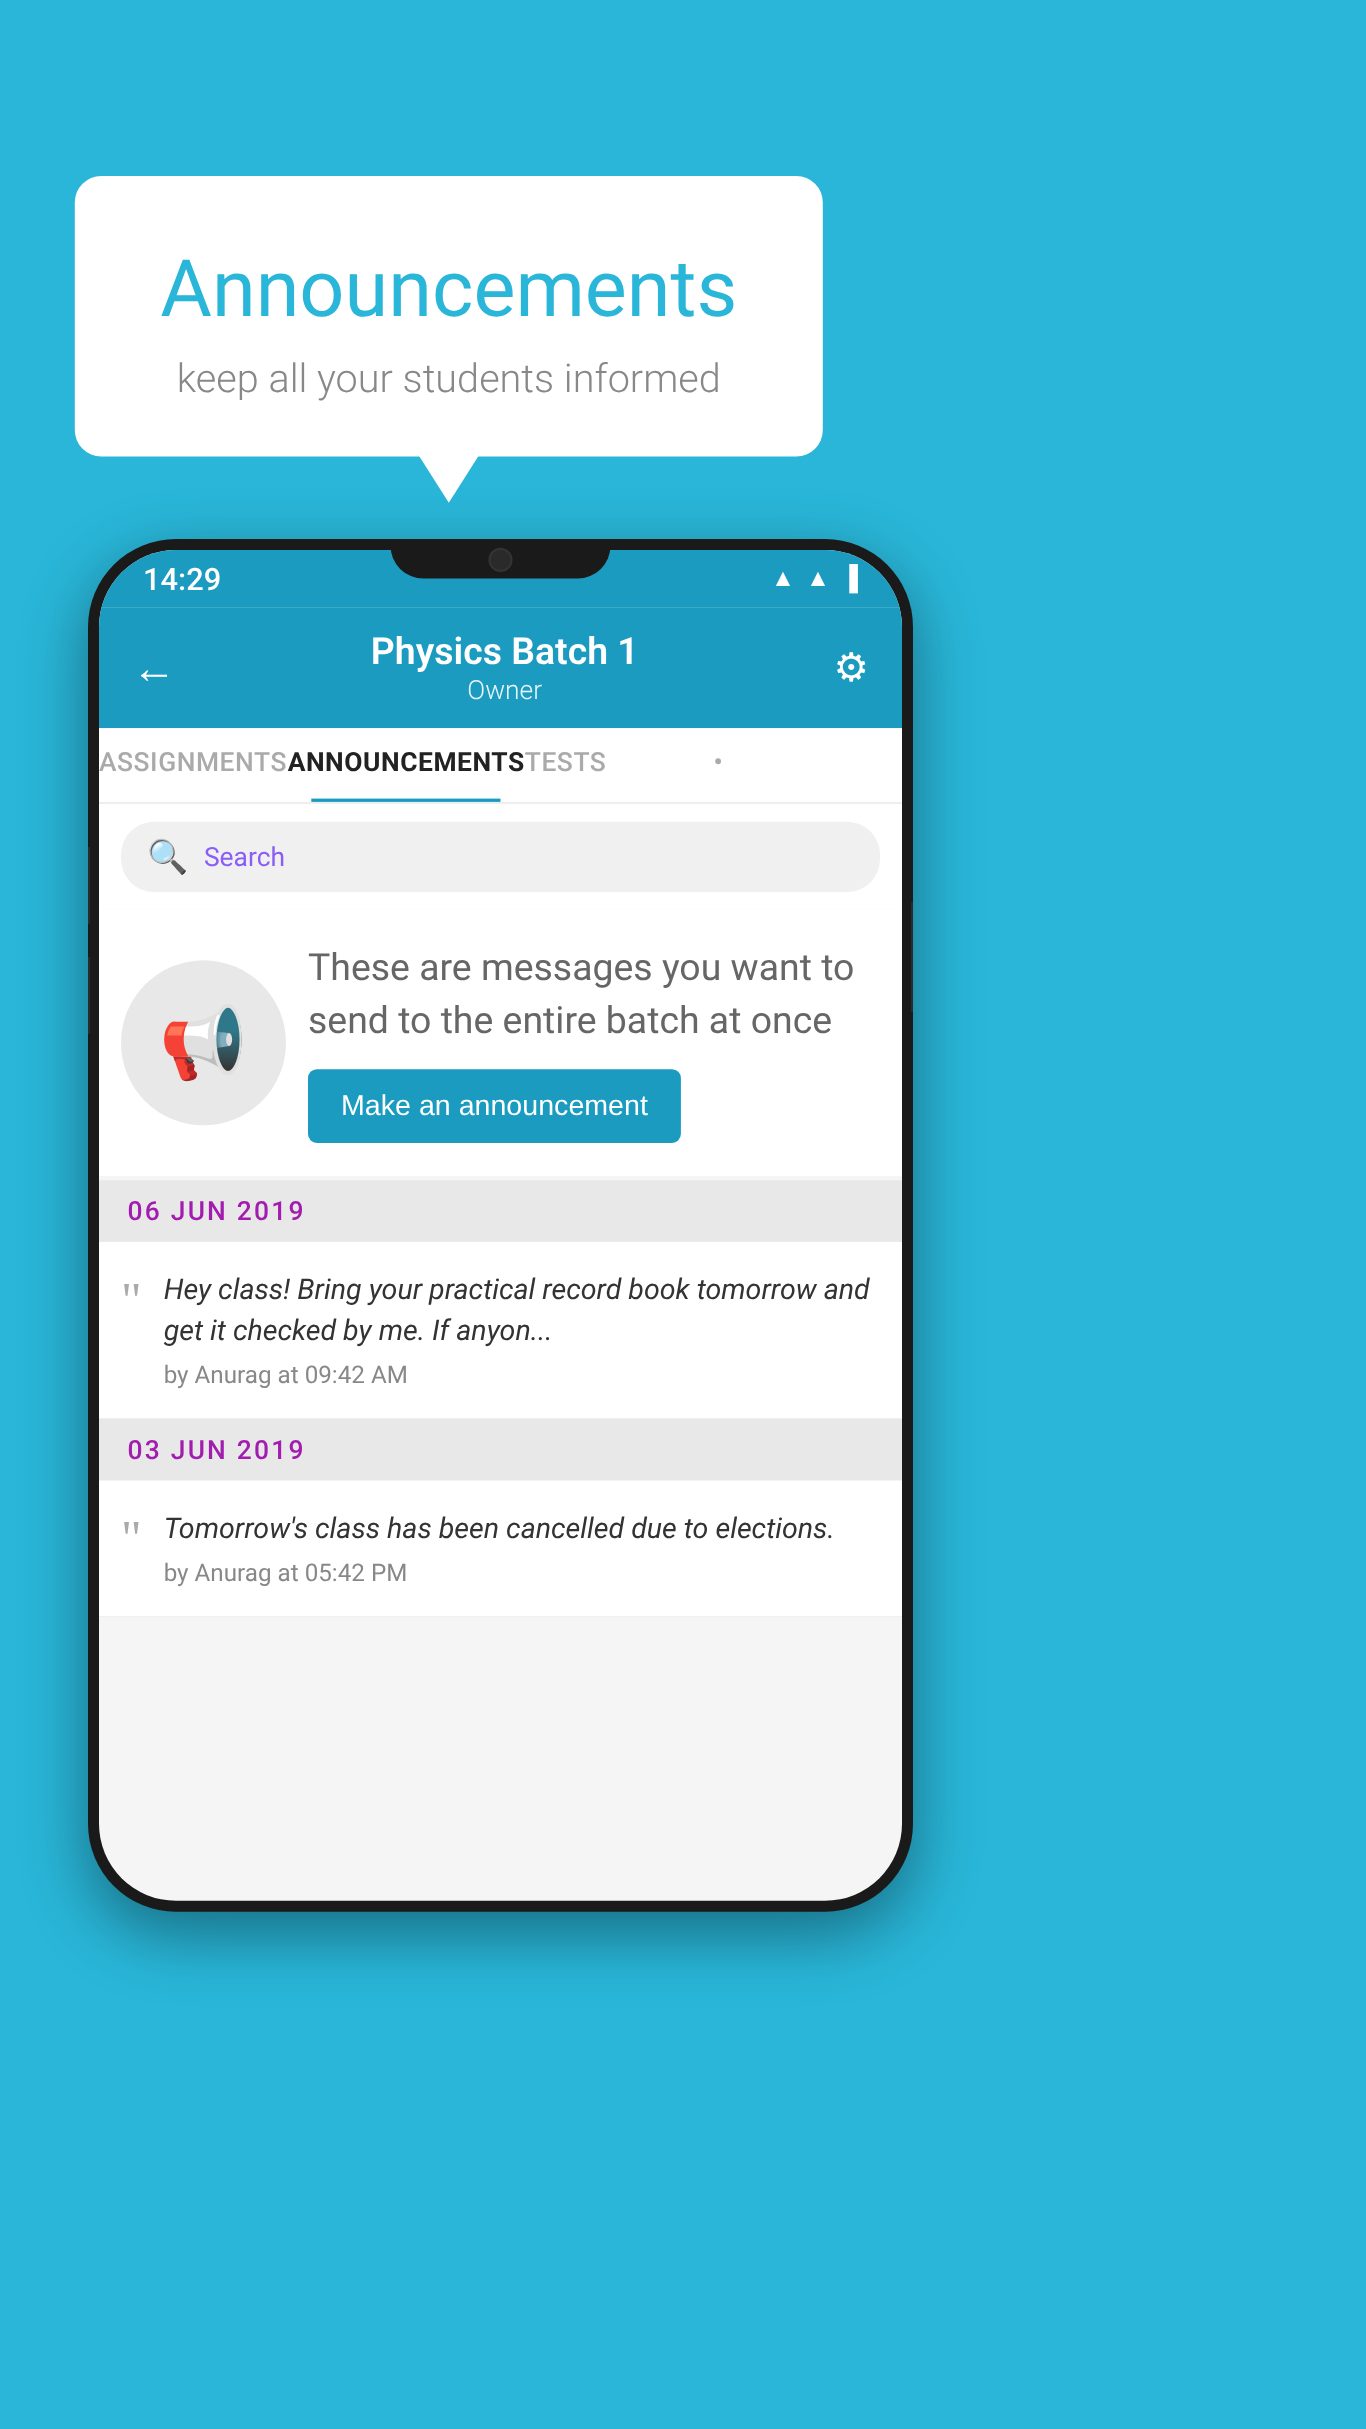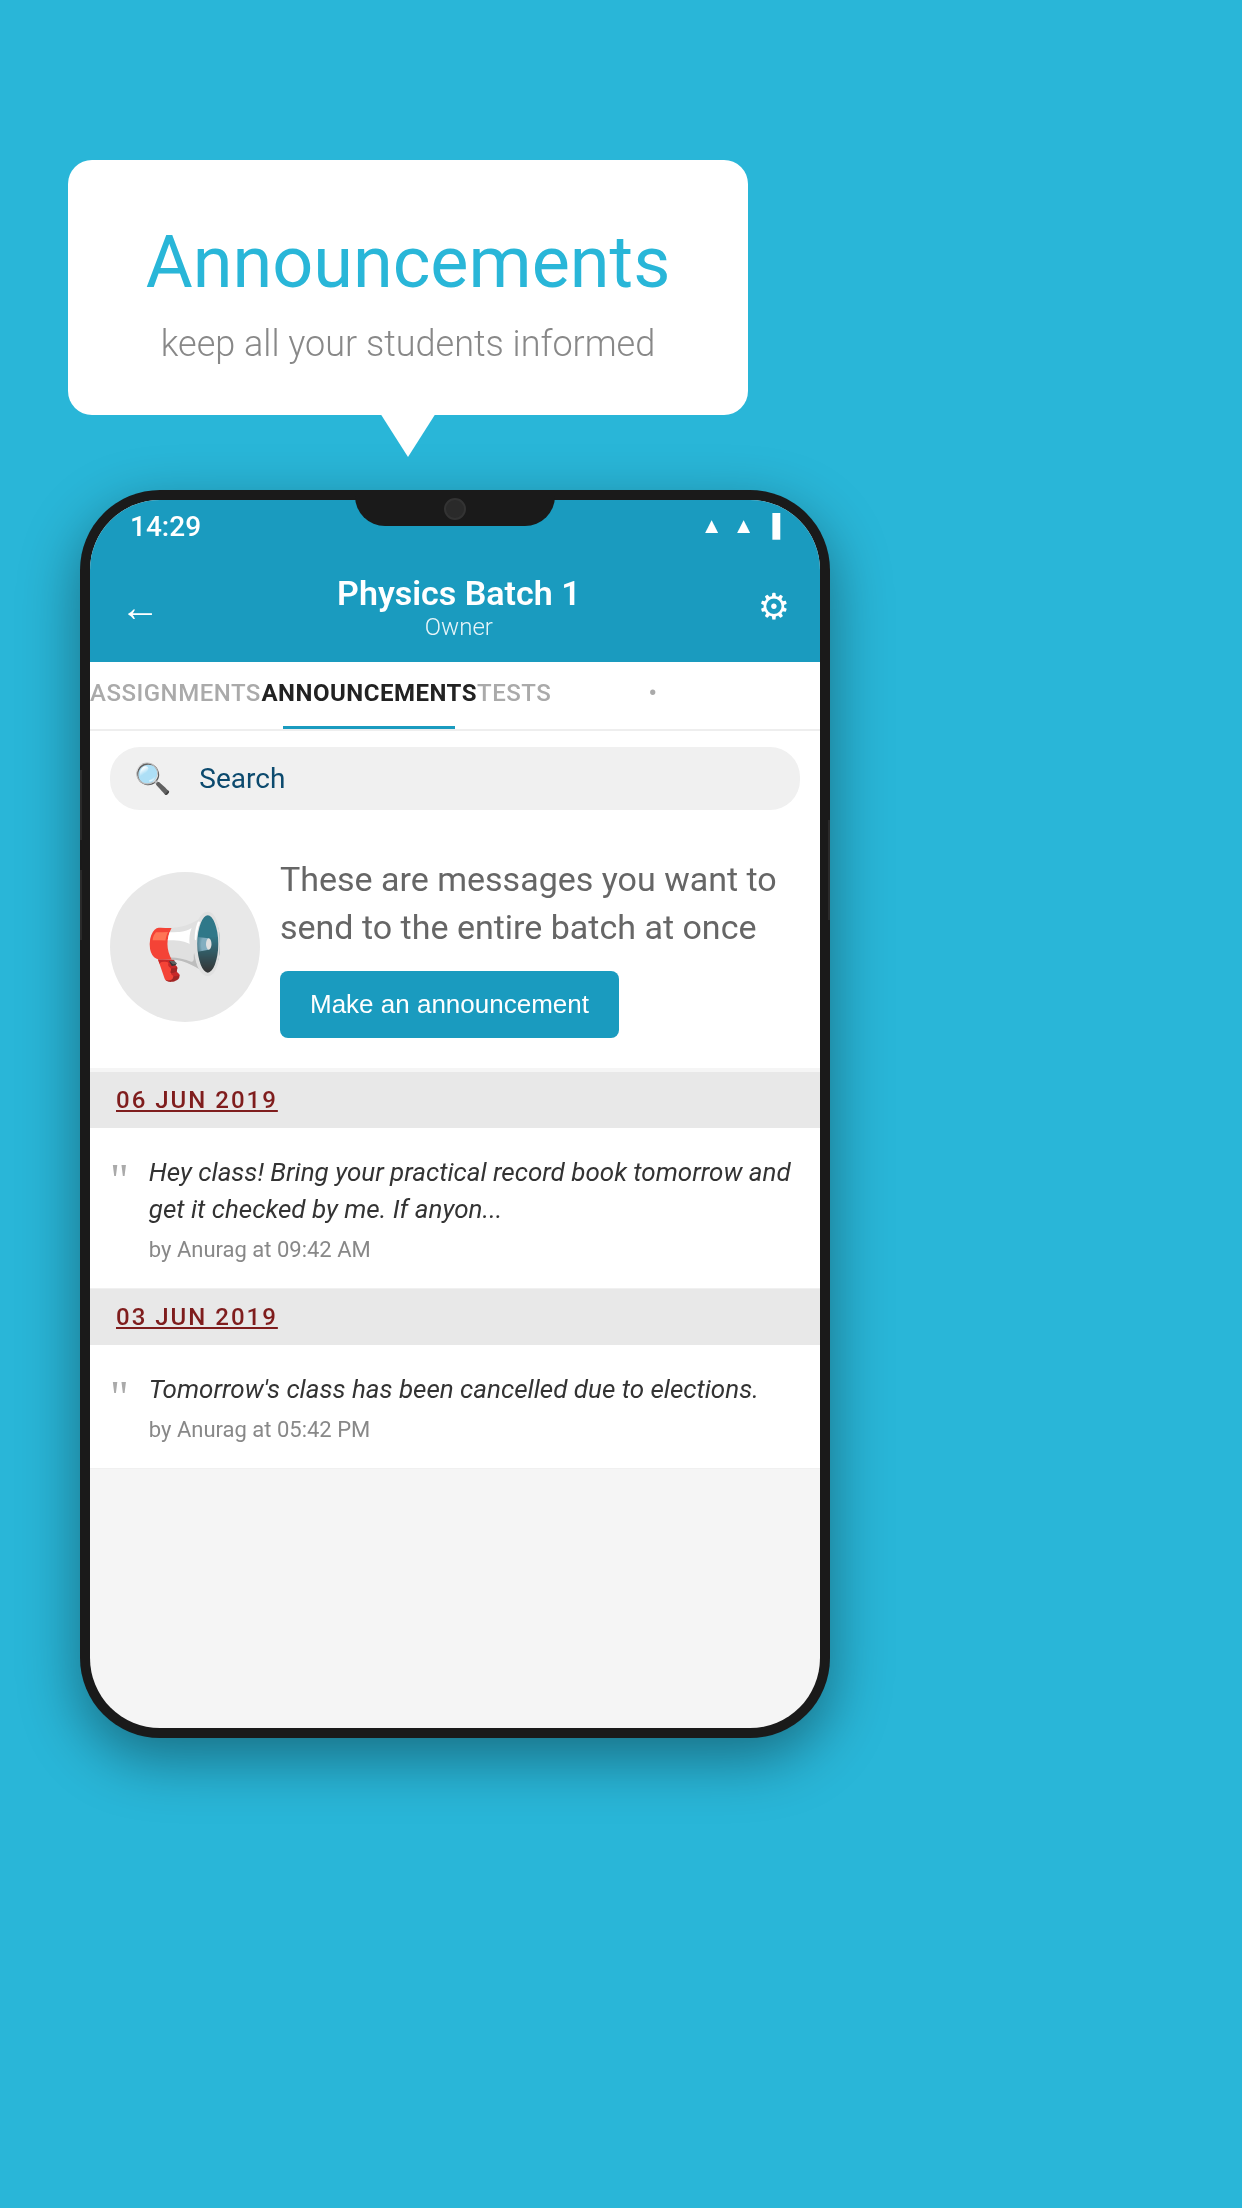--- a/index.html
+++ b/index.html
@@ -217,23 +217,22 @@
       padding: 14px 24px;
       gap: 14px;
     }
 
     .search-icon {
       color: #888;
       font-size: 30px;
     }
 
     .search-text {
-      color: #0c4a6e;
-      font-size: 28px;
-      margin-left: 14px;
+      color: #8b5cf6;
+      font-size: 24px;
     }
 
     
     .announce-promo {
       background: white;
       display: flex;
       align-items: center;
       padding: 30px 20px;
       gap: 20px;
       margin-bottom: 4px;
@@ -275,24 +274,23 @@
       font-size: 26px;
       font-weight: 500;
       cursor: pointer;
     }
 
     
     .date-separator {
       background: #e8e8e8;
       padding: 14px 26px;
       font-size: 24px;
-      color: #7f1d1d;
+      color: #a21caf;
       letter-spacing: 2px;
       font-weight: 500;
-      text-decoration: underline;
     }
 
     
     .announce-item {
       background: white;
       display: flex;
       align-items: flex-start;
       padding: 26px 20px;
       gap: 20px;
       border-bottom: 1px solid #f0f0f0;

